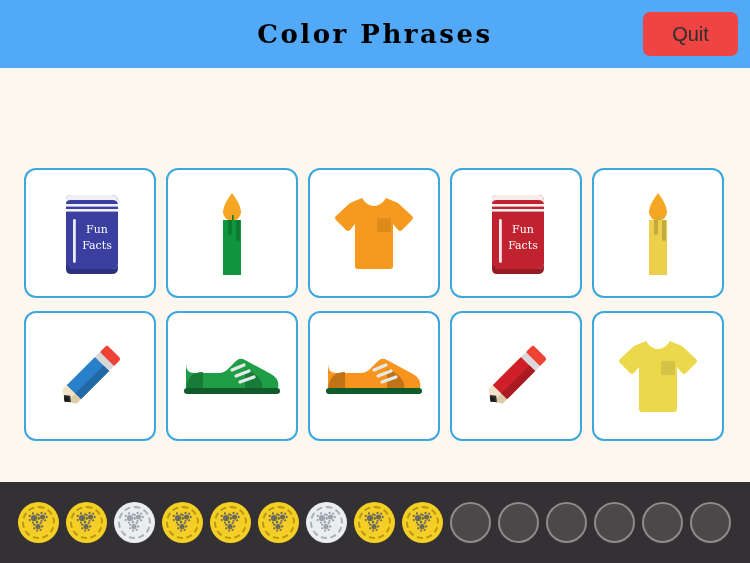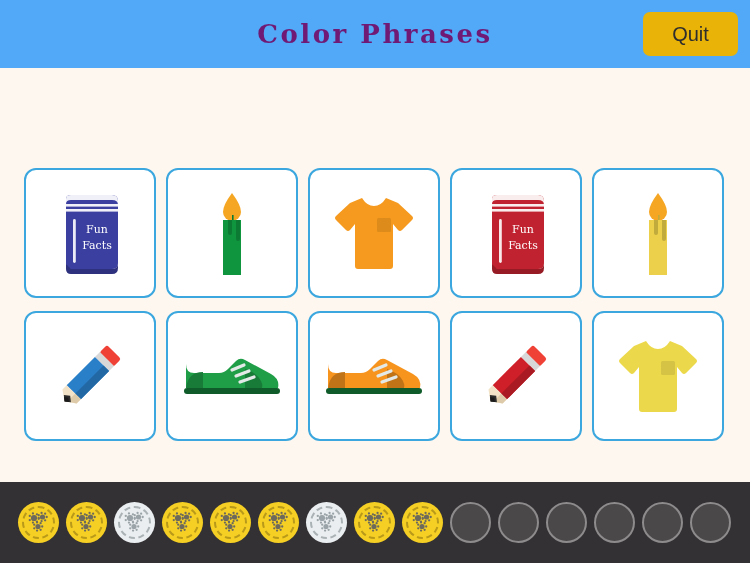--- a/index.html
+++ b/index.html
@@ -26,35 +26,35 @@
   #header {
     position: relative;
     height: 68px;
     background: #51a9f7;
     flex: 0 0 68px;
     display: flex;
     align-items: center;
     justify-content: center;
   }
   #title {
-    color: #701a75;
+    color: #000000;
     font-family: "DejaVu Serif", serif;
     font-size: 26px;
     font-weight: bold;
     letter-spacing: 2.5px;
     text-align: center;
     user-select: none;
   }
   #quit-button {
     position: absolute;
     right: 12px;
     top: 12px;
     width: 95px;
     height: 44px;
-    background: #eab308;
+    background: #ef4444;
     border: none;
     border-radius: 7px;
     color: #2e2e2e;
     font-family: "Liberation Sans", sans-serif;
     font-size: 20px;
     cursor: pointer;
     display: flex;
     align-items: center;
     justify-content: center;
     padding: 2px;

